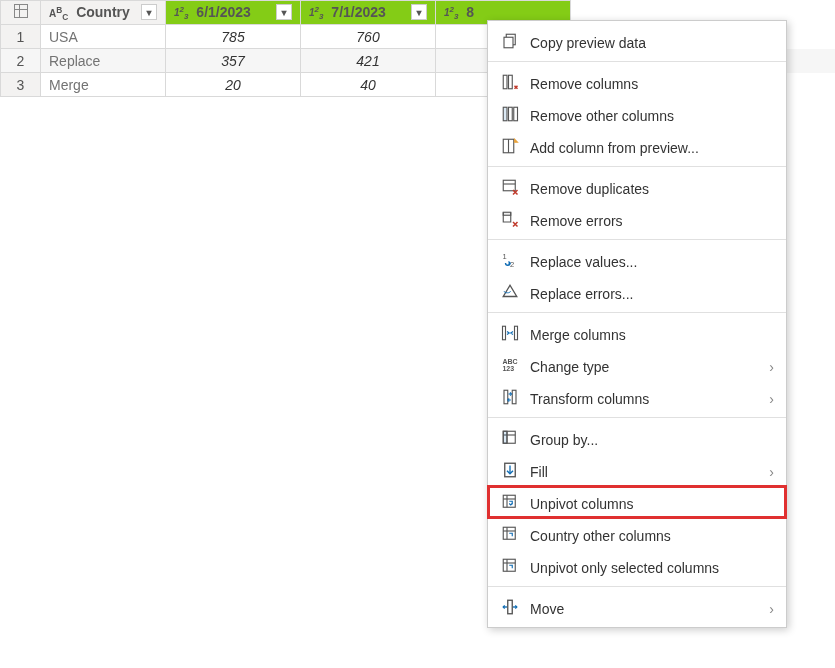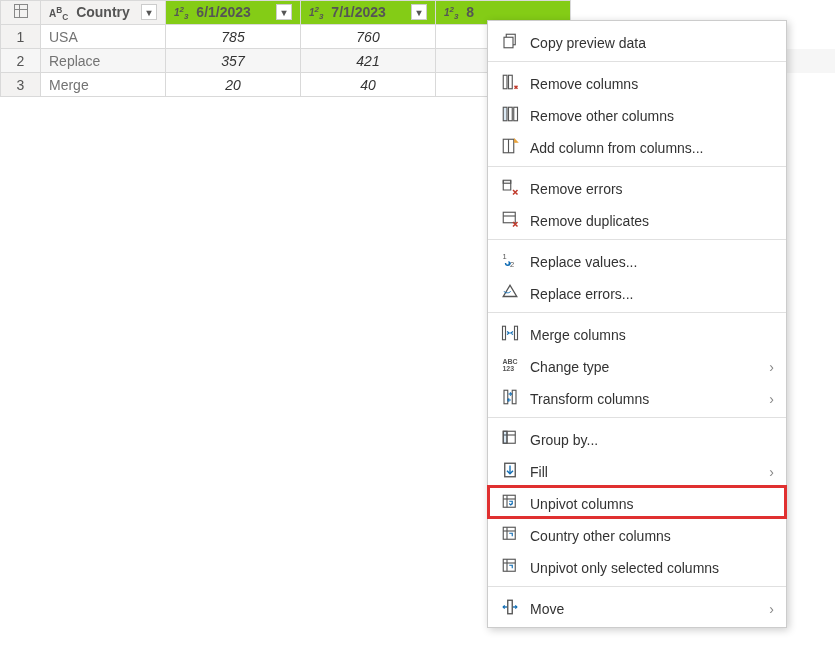--- a/index.html
+++ b/index.html
@@ -242,42 +242,42 @@
     <span class="menu-label">Remove other columns</span>
   </div>
   <div class="menu-item">
     <span class="menu-icon">
       <svg class="icon-svg" viewBox="0 0 24 24" fill="none" stroke="#555" stroke-width="1.5">
           <rect x="3" y="3" width="14" height="18"></rect>
           <line x1="10" y1="3" x2="10" y2="21"></line>
           <path d="M18 3 L22 7 L18 7 Z" fill="#e8a33d" stroke="#e8a33d"></path>
         </svg>
     </span>
-    <span class="menu-label">Add column from columns...</span>
-  </div>
-  <div class="menu-sep"></div>
+    <span class="menu-label">Add column from preview...</span>
+  </div>
+  <div class="menu-sep"></div>
+  <div class="menu-item">
+    <span class="menu-icon">
+      <svg class="icon-svg" viewBox="0 0 24 24" fill="none" stroke="#555" stroke-width="1.5">
+          <rect x="3" y="3" width="16" height="14"></rect>
+          <line x1="3" y1="8" x2="19" y2="8"></line>
+          <path d="M16 16 L22 22 M22 16 L16 22" stroke="#c0392b" stroke-width="2"></path>
+        </svg>
+    </span>
+    <span class="menu-label">Remove duplicates</span>
+  </div>
   <div class="menu-item">
     <span class="menu-icon">
       <svg class="icon-svg" viewBox="0 0 24 24" fill="none" stroke="#555" stroke-width="1.5">
           <path d="M3 3 L3 16 L13 16 L13 3"></path>
           <rect x="3" y="3" width="10" height="4" fill="#555" fill-opacity="0.1"></rect>
           <path d="M16 16 L22 22 M22 16 L16 22" stroke="#c0392b" stroke-width="2"></path>
         </svg>
     </span>
     <span class="menu-label">Remove errors</span>
-  </div>
-  <div class="menu-item">
-    <span class="menu-icon">
-      <svg class="icon-svg" viewBox="0 0 24 24" fill="none" stroke="#555" stroke-width="1.5">
-          <rect x="3" y="3" width="16" height="14"></rect>
-          <line x1="3" y1="8" x2="19" y2="8"></line>
-          <path d="M16 16 L22 22 M22 16 L16 22" stroke="#c0392b" stroke-width="2"></path>
-        </svg>
-    </span>
-    <span class="menu-label">Remove duplicates</span>
   </div>
   <div class="menu-sep"></div>
   <div class="menu-item">
     <span class="menu-icon">
       <svg class="icon-svg" viewBox="0 0 24 24" fill="none" stroke="#0e6bb3" stroke-width="1.8">
           <text x="2" y="11" font-size="10" fill="#555" stroke="none">1</text>
           <text x="12" y="21" font-size="10" fill="#555" stroke="none">2</text>
           <path d="M6 16 C 6 20 12 20 12 16"></path>
           <polyline points="10,14 12,16 10,18" fill="none"></polyline>
         </svg>

